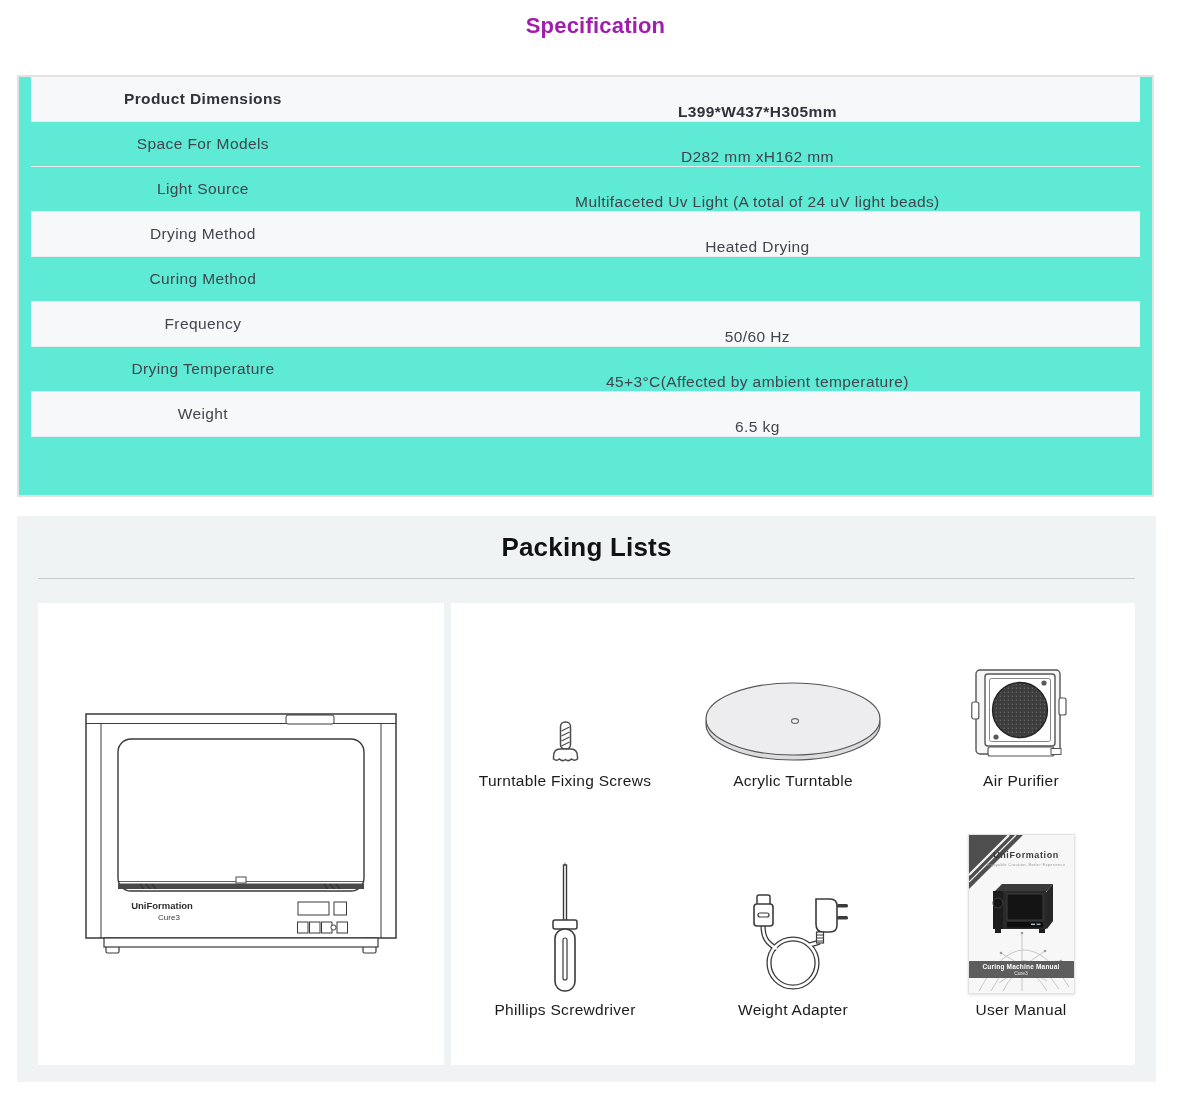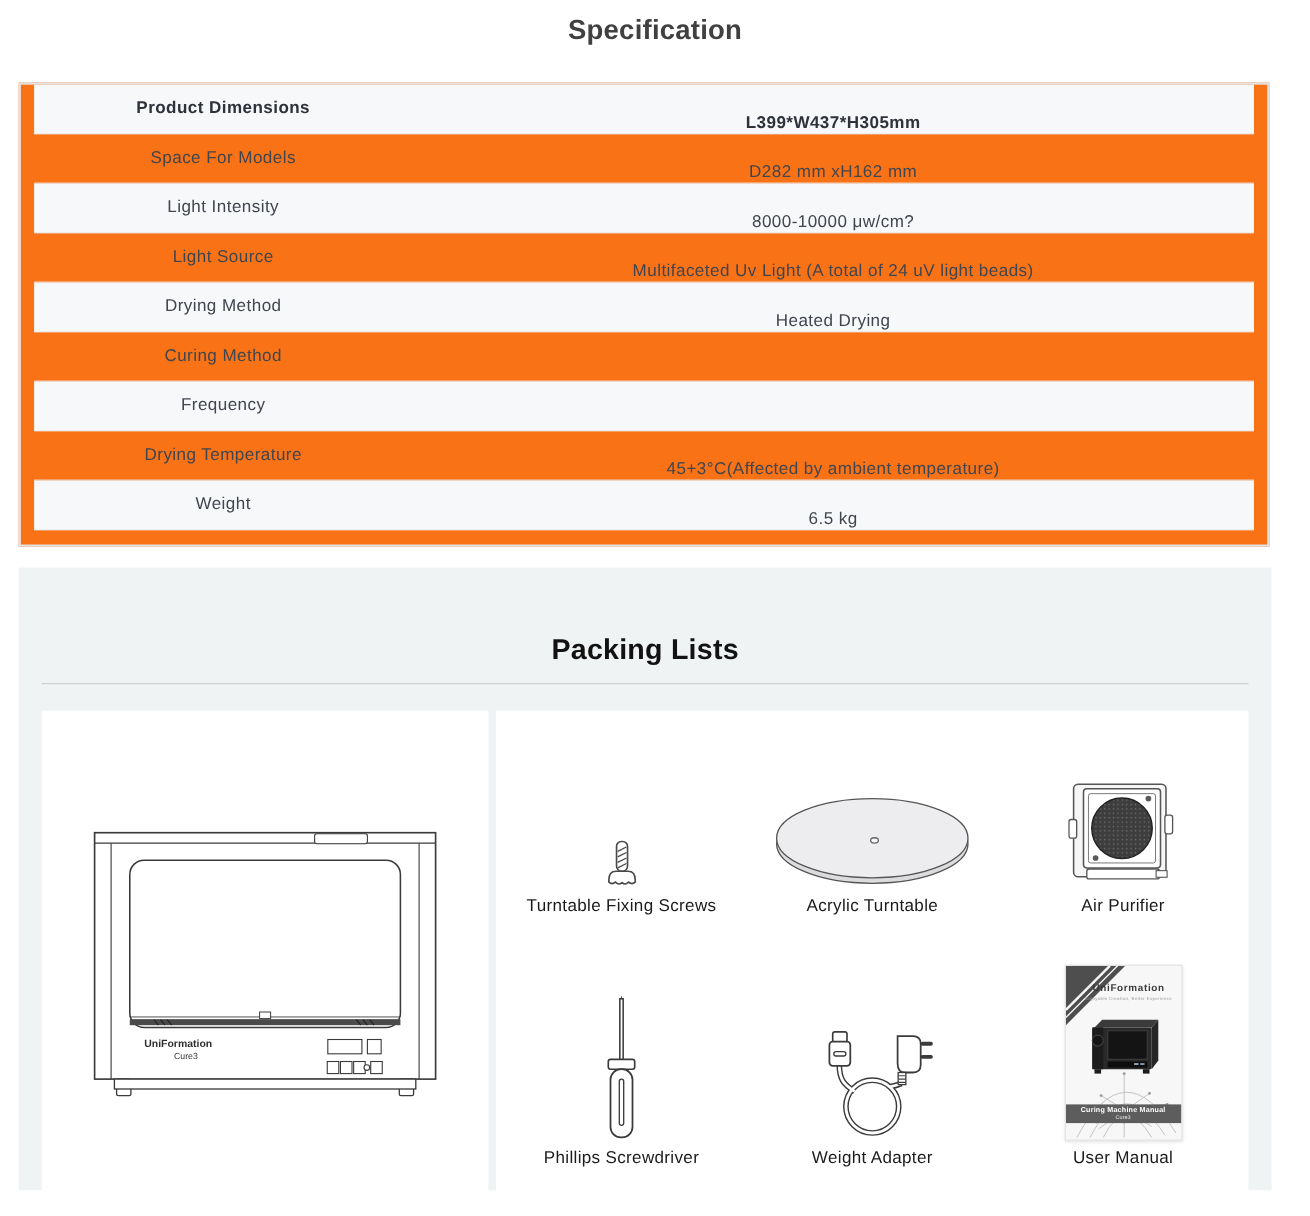--- a/index.html
+++ b/index.html
@@ -2,33 +2,33 @@
 <html><head>
 <meta charset="utf-8">
 <style>
   * { margin:0; padding:0; box-sizing:border-box; }
   html,body { background:#ffffff; }
   body { width:1191px; font-family:"Liberation Sans", sans-serif; }
   .page { position:relative; width:1191px; height:1105px; background:#fff; overflow:hidden; }
 
   
   .spec-title { position:absolute; top:13px; left:0; width:100%; text-align:center;
-    font-size:25px; font-weight:800; color:#404040; letter-spacing:.2px; }
+    font-size:22px; font-weight:800; color:#a21caf; letter-spacing:.2px; }
   .spec-box { position:absolute; left:17px; top:75px; width:1137px; height:422px;
-    border:2px solid #e3e3e3; background:#f97316; padding:0 12px; }
+    border:2px solid #e3e3e3; background:#5eead4; padding:0 12px; }
   .srow { display:flex; align-items:center; height:45px; border-bottom:1px solid #ebebed; }
   .srow.alt { background:#f7f8f9; }
   .scell { text-align:center; font-size:15.5px; color:#40454e; letter-spacing:.4px; line-height:44px; }
   .slabel { width:31%; }
   .svalue { width:69%;margin-top:26px; }
   .srow.first .scell { font-weight:700; color:#2e323a; }
 
   
   .pack-box { position:absolute; left:17px; top:516px; width:1139px; height:566px; background:#eff3f3; }
-  .pack-title { padding-top:16px; text-align:center; font-size:26px; font-weight:800; color:#121212; letter-spacing:.2px;margin-top:43px; }
+  .pack-title { padding-top:16px; text-align:center; font-size:26px; font-weight:800; color:#121212; letter-spacing:.2px; }
   .pack-divider { margin:15px 21px 0; border-top:1px solid #c7cccc; height:0; }
   .pack-panels { margin:24px 21px 0; display:flex; gap:7px; height:462px; }
   .machine-panel { width:406px; background:#fff; display:flex; align-items:center; justify-content:center; }
   .items-panel { flex:1; background:#fff; display:grid; grid-template-columns:repeat(3,1fr); grid-template-rows:1fr 1fr; }
   .pitem { display:flex; flex-direction:column; align-items:center; justify-content:flex-end; gap:7px; }
   .pitem.r1 { padding-bottom:44px; }
   .pitem.r2 { padding-bottom:46px; }
   .item-label { font-size:15.5px; color:#1b1b1d; letter-spacing:.3px; white-space:nowrap; }
 
   
@@ -55,37 +55,34 @@
 
   <div class="spec-box">
     <div class="srow alt first">
       <div class="scell slabel">Product Dimensions</div>
       <div class="scell svalue">L399*W437*H305mm</div>
     </div>
     <div class="srow">
       <div class="scell slabel">Space For Models</div>
       <div class="scell svalue">D282 mm xH162 mm</div>
     </div>
-    <div class="srow alt">
-      <div class="scell slabel">Light Intensity</div>
-      <div class="scell svalue">8000-10000 μw/cm?</div>
-    </div>
     <div class="srow">
       <div class="scell slabel">Light Source</div>
       <div class="scell svalue">Multifaceted Uv Light (A total of 24 uV light beads)</div>
     </div>
     <div class="srow alt">
       <div class="scell slabel">Drying Method</div>
       <div class="scell svalue">Heated Drying</div>
     </div>
     <div class="srow">
       <div class="scell slabel">Curing Method</div>
     </div>
     <div class="srow alt">
       <div class="scell slabel">Frequency</div>
+      <div class="scell svalue">50/60 Hz</div>
     </div>
     <div class="srow">
       <div class="scell slabel">Drying Temperature</div>
       <div class="scell svalue">45+3°C(Affected by ambient temperature)</div>
     </div>
     <div class="srow alt">
       <div class="scell slabel">Weight</div>
       <div class="scell svalue">6.5 kg</div>
     </div>
   </div>

